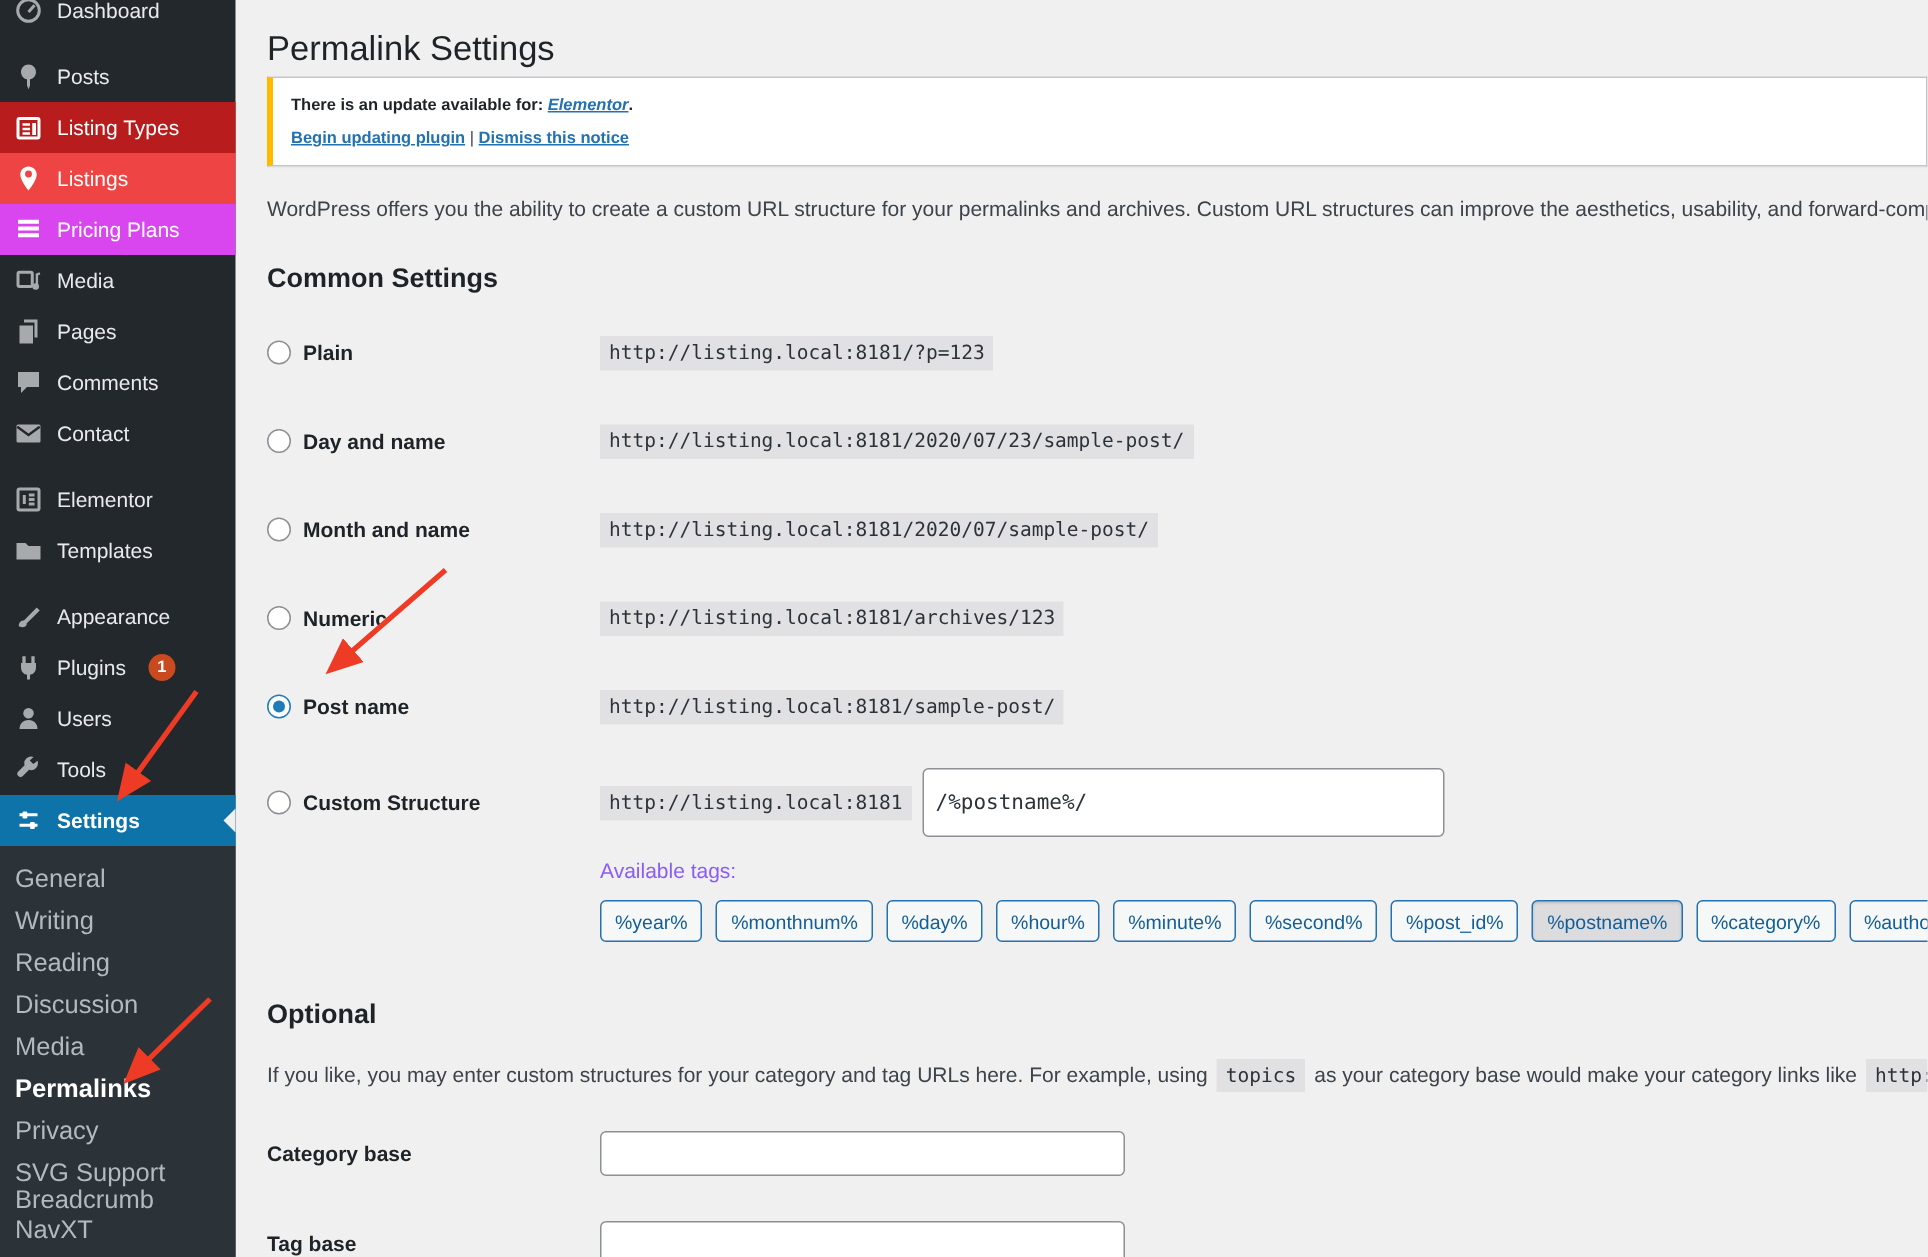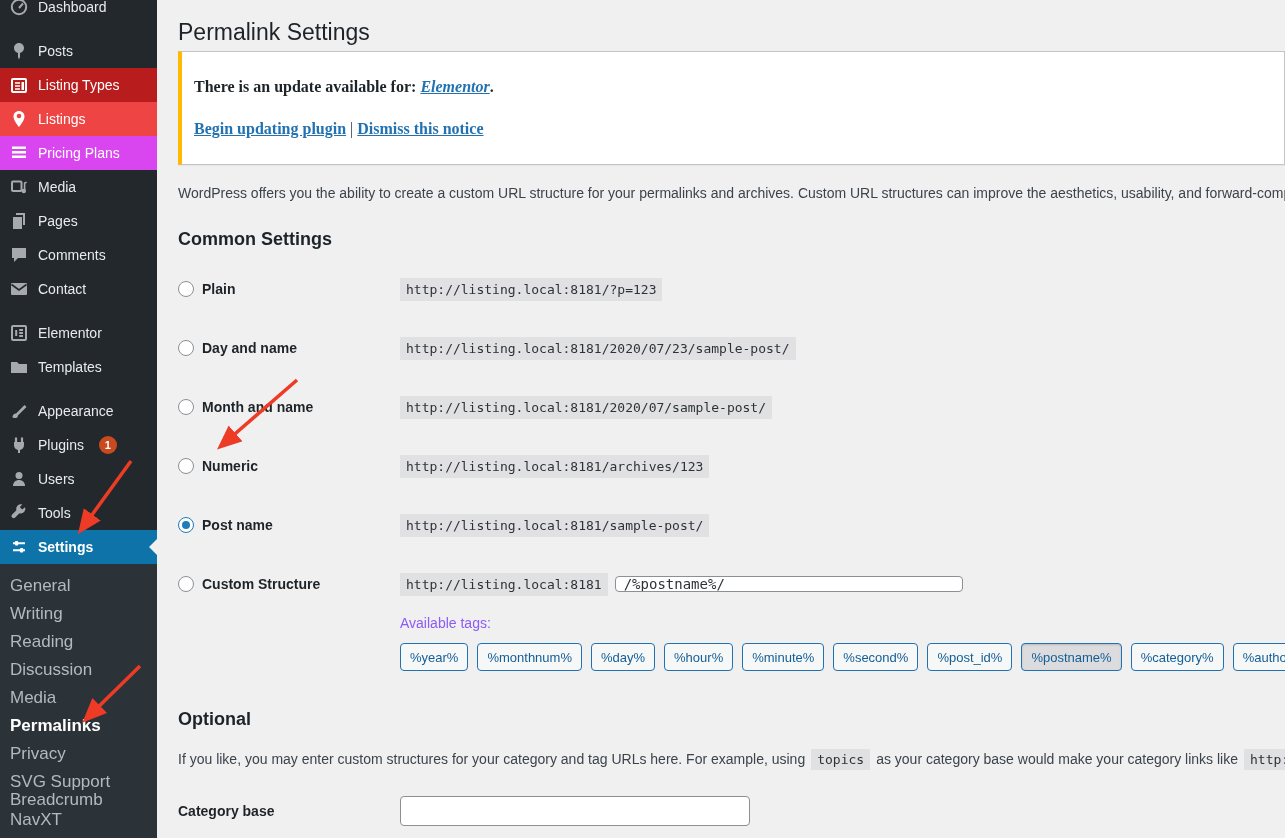--- a/index.html
+++ b/index.html
@@ -44,21 +44,21 @@
   }
   .submenu-item.current { color:#fff; font-weight:700; }
   
   .content { margin-left:157px; padding:0 0 0 21px; position:relative; }
   h1.page-title { font-size:23px; font-weight:400; color:#1d2327; line-height:30px; padding-top:17px; }
   .notice {
     margin-top:4px; background:#fff; border:1px solid #c3c4c7;
     border-left:4px solid #ffba00; box-shadow:0 1px 1px rgba(0,0,0,.04);
     padding:2px 12px; margin-right:0;
   }
-  .notice p { margin:24px 0; font-size:16px; color:#3c434a;font-family:Liberation Serif, serif; }
+  .notice p { margin:10px 0; font-size:11px; color:#3c434a; }
   .notice .strong { font-weight:700; color:#1d2327; }
   a.wp-link { color:#2271b1; text-decoration:underline; cursor:pointer; }
   .notice a.plugin-name { font-style:italic; font-weight:700; }
   .notice a.action { font-weight:700; }
   .notice .sep { color:#3c434a; font-weight:400; }
   p.intro {
     margin-top:18px; font-size:14px; color:#3c434a; line-height:20px;
     white-space:nowrap; overflow:hidden;
   }
   h2.section-heading { margin-top:26px; font-size:18px; font-weight:700; color:#1d2327; line-height:20px; }
@@ -75,21 +75,21 @@
   .radio.checked::after {
     content:""; position:absolute; left:3px; top:3px; width:8px; height:8px;
     border-radius:50%; background:#1f7bba;
   }
   code.url-example {
     font-family:"DejaVu Sans Mono", monospace; font-size:13px; color:#2c3338;
     background:#e1e1e3; padding:4px 6px; white-space:nowrap;
   }
   .custom-row { margin-bottom:0; }
   .custom-input {
-    margin-left:7px; width:348px; height:16px; border:1px solid #8c8f94;
+    margin-left:7px; width:348px; height:46px; border:1px solid #8c8f94;
     border-radius:4px; background:#fff; padding:0 8px;
     font-family:"DejaVu Sans Mono", monospace; font-size:14px; color:#2c3338;
   }
   .tags-block { margin-left:222px; }
   .available-tags-label { margin-top:14px; font-size:14px; color:#8b5cf6; }
   .tags-row { margin-top:12px; display:flex; gap:9px; }
   .tag-btn {
     height:28px; padding:0 9px; display:inline-flex; align-items:center;
     background:#f6f7f7; border:1px solid #2271b1; border-radius:4px;
     color:#135e96; font-size:13px; font-family:"Liberation Sans",sans-serif; cursor:pointer;

